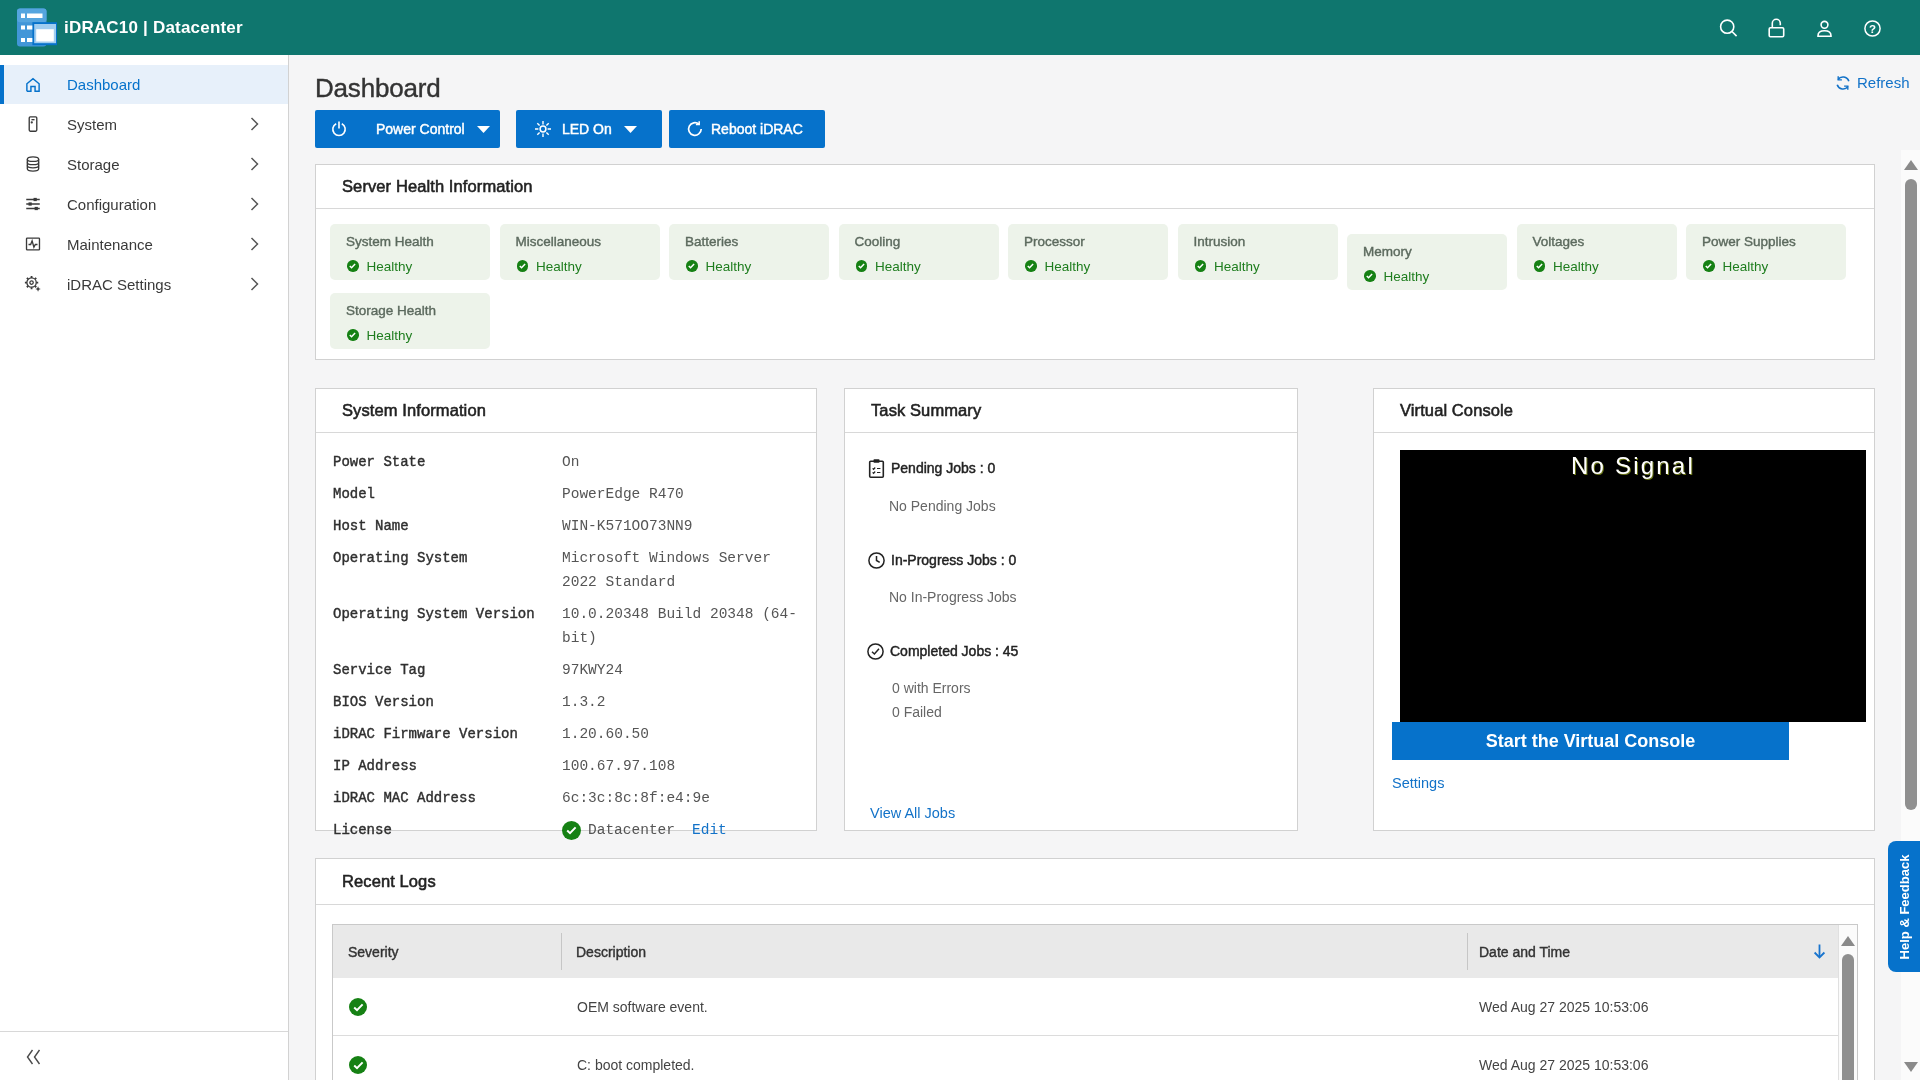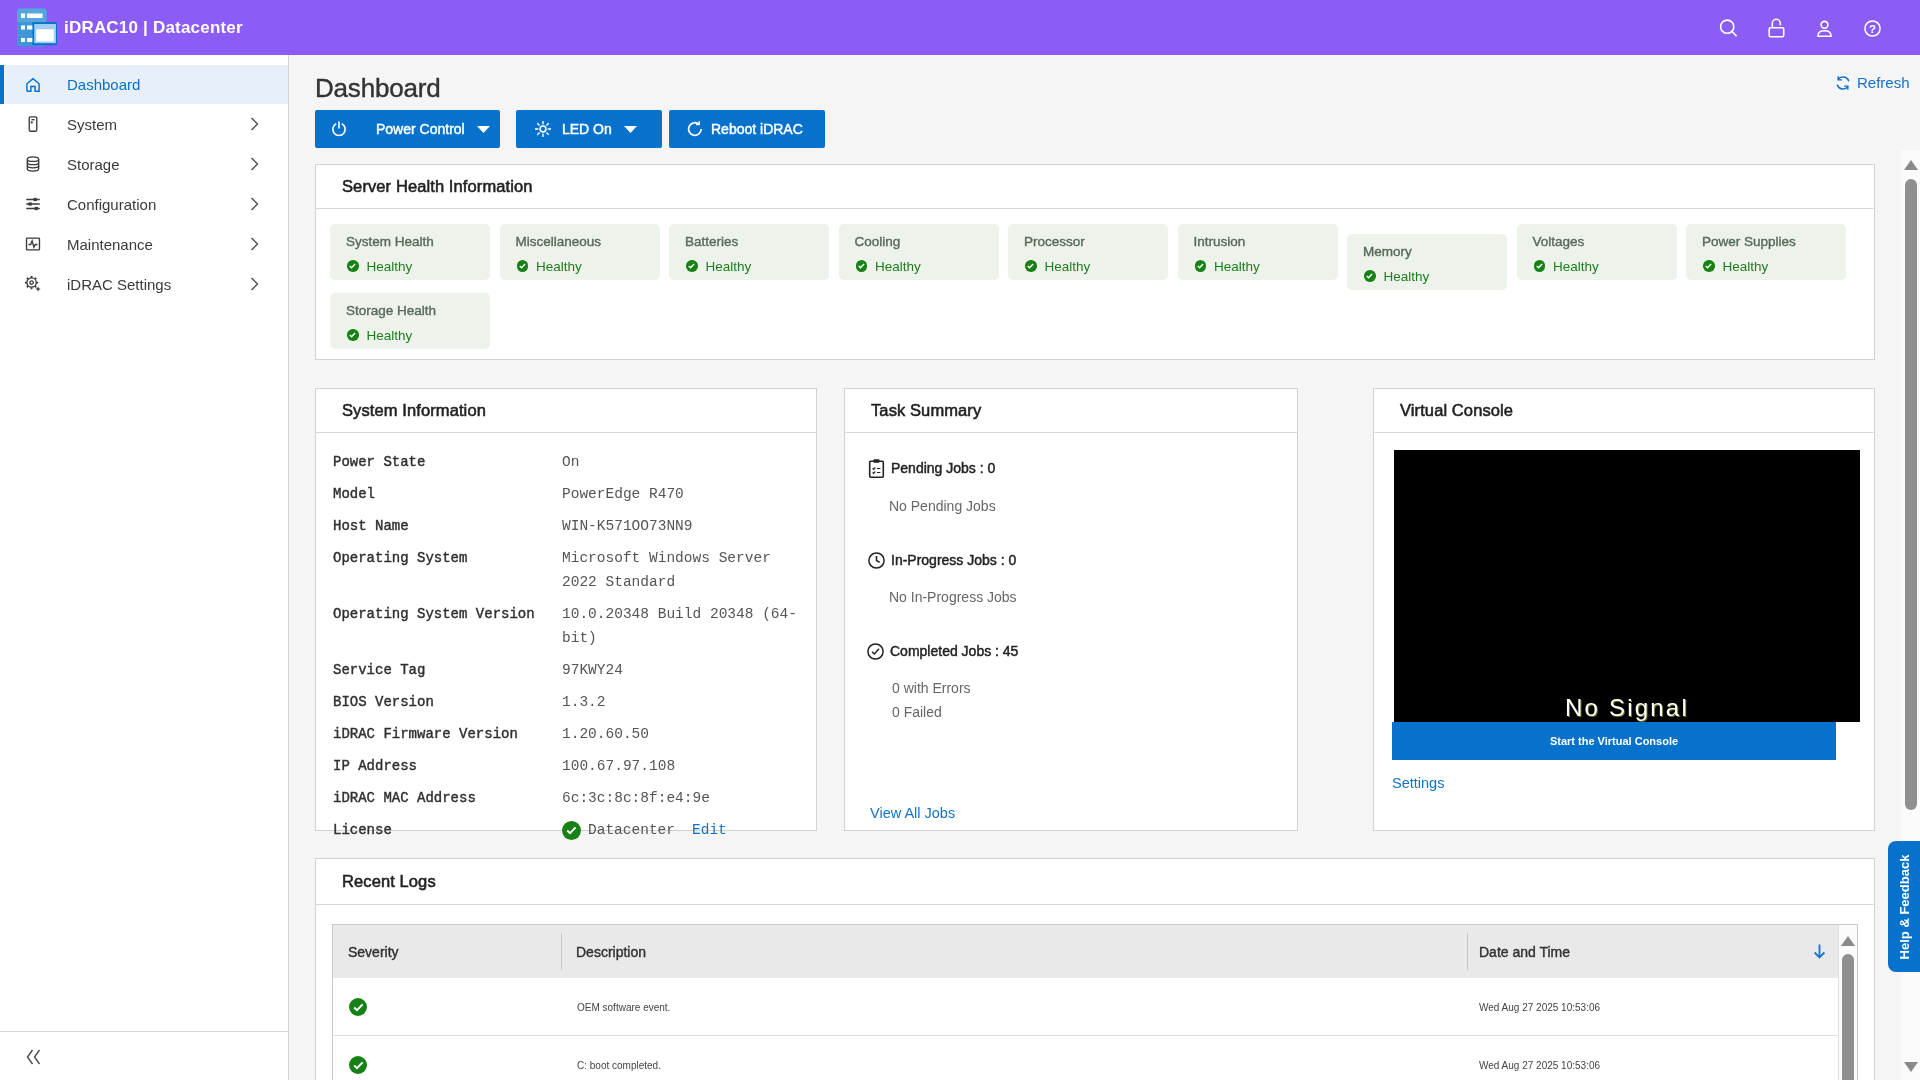--- a/index.html
+++ b/index.html
@@ -1,21 +1,21 @@
 <!DOCTYPE html>
 <html><head>
 <meta charset="utf-8">
 <style>
 * { margin:0; padding:0; box-sizing:border-box; }
 html,body { width:1920px; height:1080px; overflow:hidden; }
 body { font-family:"Liberation Sans", sans-serif; position:relative; background:#f5f5f6; }
 .abs { position:absolute; }
 
 
-#topbar { position:absolute; left:0; top:0; width:1920px; height:55px; background:#8b5cf6; }
+#topbar { position:absolute; left:0; top:0; width:1920px; height:55px; background:#0f766e; }
 #brand { position:absolute; left:64px; top:0; height:55px; display:flex; align-items:center; color:#fff; font-size:17px; font-weight:700; letter-spacing:0.2px; }
 .topicon { position:absolute; top:17px; width:23px; height:23px; }
 
 
 #sidebar { position:absolute; left:0; top:55px; width:289px; bottom:0; background:#fff; border-right:1px solid #d2d2d2; }
 .mitem { position:relative; height:40px; display:flex; align-items:center; color:#3a3a3a; font-size:15px; }
 .mitem .micon { position:absolute; left:24px; width:18px; height:18px; }
 .mitem .mtext { position:absolute; left:67px; }
 .mitem .chev { position:absolute; left:250px; width:9px; height:14px; }
 .mitem.active { background:#e7f0fa; color:#0672CB; height:39px; }
@@ -46,21 +46,21 @@
 .tshead { position:absolute; display:flex; align-items:center; gap:5px; font-size:14px; font-weight:400; -webkit-text-stroke:0.45px #222; color:#222; line-height:24px; }
 .tssub { position:absolute; font-size:14px; color:#666; line-height:24px; }
 .bluelink { color:#1272c8; }
 
 
 #rtable { position:absolute; left:16px; top:65px; width:1526px; height:280px; border:1px solid #c9c9c9; background:#fff; }
 #rthead { position:absolute; left:0; top:0; width:1506px; height:53px; background:#e9e9e9; }
 #rthead .hc { position:absolute; top:0; height:53px; display:flex; align-items:center; font-size:14px; font-weight:400; -webkit-text-stroke:0.4px #333; color:#333; }
 .vsep { position:absolute; top:8px; height:37px; width:1px; background:#c6c6c6; }
 .trow { position:absolute; left:0; width:1506px; height:58px; border-bottom:1px solid #dcdcdc; }
-.trow .desc, .trow .dt { position:absolute; top:0; height:58px; display:flex; align-items:center; font-size:10px; color:#444; }
+.trow .desc, .trow .dt { position:absolute; top:0; height:58px; display:flex; align-items:center; font-size:14px; color:#444; }
 
 
 .sbtrack { position:absolute; background:#fbfbfb; }
 .tri-up { width:0; height:0; border-left:7px solid transparent; border-right:7px solid transparent; border-bottom:10px solid #8a8a8a; }
 .tri-dn { width:0; height:0; border-left:7px solid transparent; border-right:7px solid transparent; border-top:10px solid #8a8a8a; }
 .thumb { position:absolute; background:#8f8f8f; border-radius:6px; }
 
 #helptab { position:absolute; left:1888px; top:841px; width:32px; height:131px; background:#0672CB; border-radius:8px 0 0 8px; }
 #helptab span { position:absolute; left:50%; top:50%; transform:translate(-50%,-50%) rotate(-90deg); white-space:nowrap; color:#fff; font-size:13px; font-weight:700; }
 
@@ -384,24 +384,24 @@
     </svg>
     <span>Completed Jobs : 45</span>
   </div>
   <div class="tssub" style="left:47px;top:287px">0 with Errors</div>
   <div class="tssub" style="left:47px;top:311px">0 Failed</div>
   <div class="tssub bluelink" style="left:25px;top:412px;font-size:14.5px">View All Jobs</div>
 </div>
 
 <div class="card" style="left:1373px;top:388px;width:502px;height:443px">
   <div class="ctitle">Virtual Console</div>
-  <div style="position:absolute;left:20px;top:61px;width:466px;height:272px;background:#000;display:flex;align-items:flex-end;justify-content:center">
+  <div style="position:absolute;left:26px;top:61px;width:466px;height:272px;background:#000;display:flex;align-items:flex-start;justify-content:center">
     <span style="color:#fff;font-size:24px;letter-spacing:2.2px;padding-top:2px;text-shadow:1px 1px 0 rgba(190,210,40,0.55)">No Signal</span>
   </div>
-  <div style="position:absolute;left:18px;top:333px;width:444px;height:38px;background:#0672CB;color:#fff;font-size:11px;font-weight:700;display:flex;align-items:center;justify-content:center">Start the Virtual Console</div>
+  <div style="position:absolute;left:18px;top:333px;width:397px;height:38px;background:#0672CB;color:#fff;font-size:18px;font-weight:700;display:flex;align-items:center;justify-content:center">Start the Virtual Console</div>
   <div class="bluelink" style="position:absolute;left:18px;top:382px;font-size:14.5px;line-height:24px">Settings</div>
 </div>
 
 <div class="card" style="left:315px;top:858px;width:1560px;height:350px">
   <div class="ctitle" style="height:46px">Recent Logs</div>
   <div id="rtable">
     <div id="rthead">
       <div class="hc" style="left:15px">Severity</div>
       <div class="hc" style="left:243px">Description</div>
       <div class="hc" style="left:1146px">Date and Time</div>

